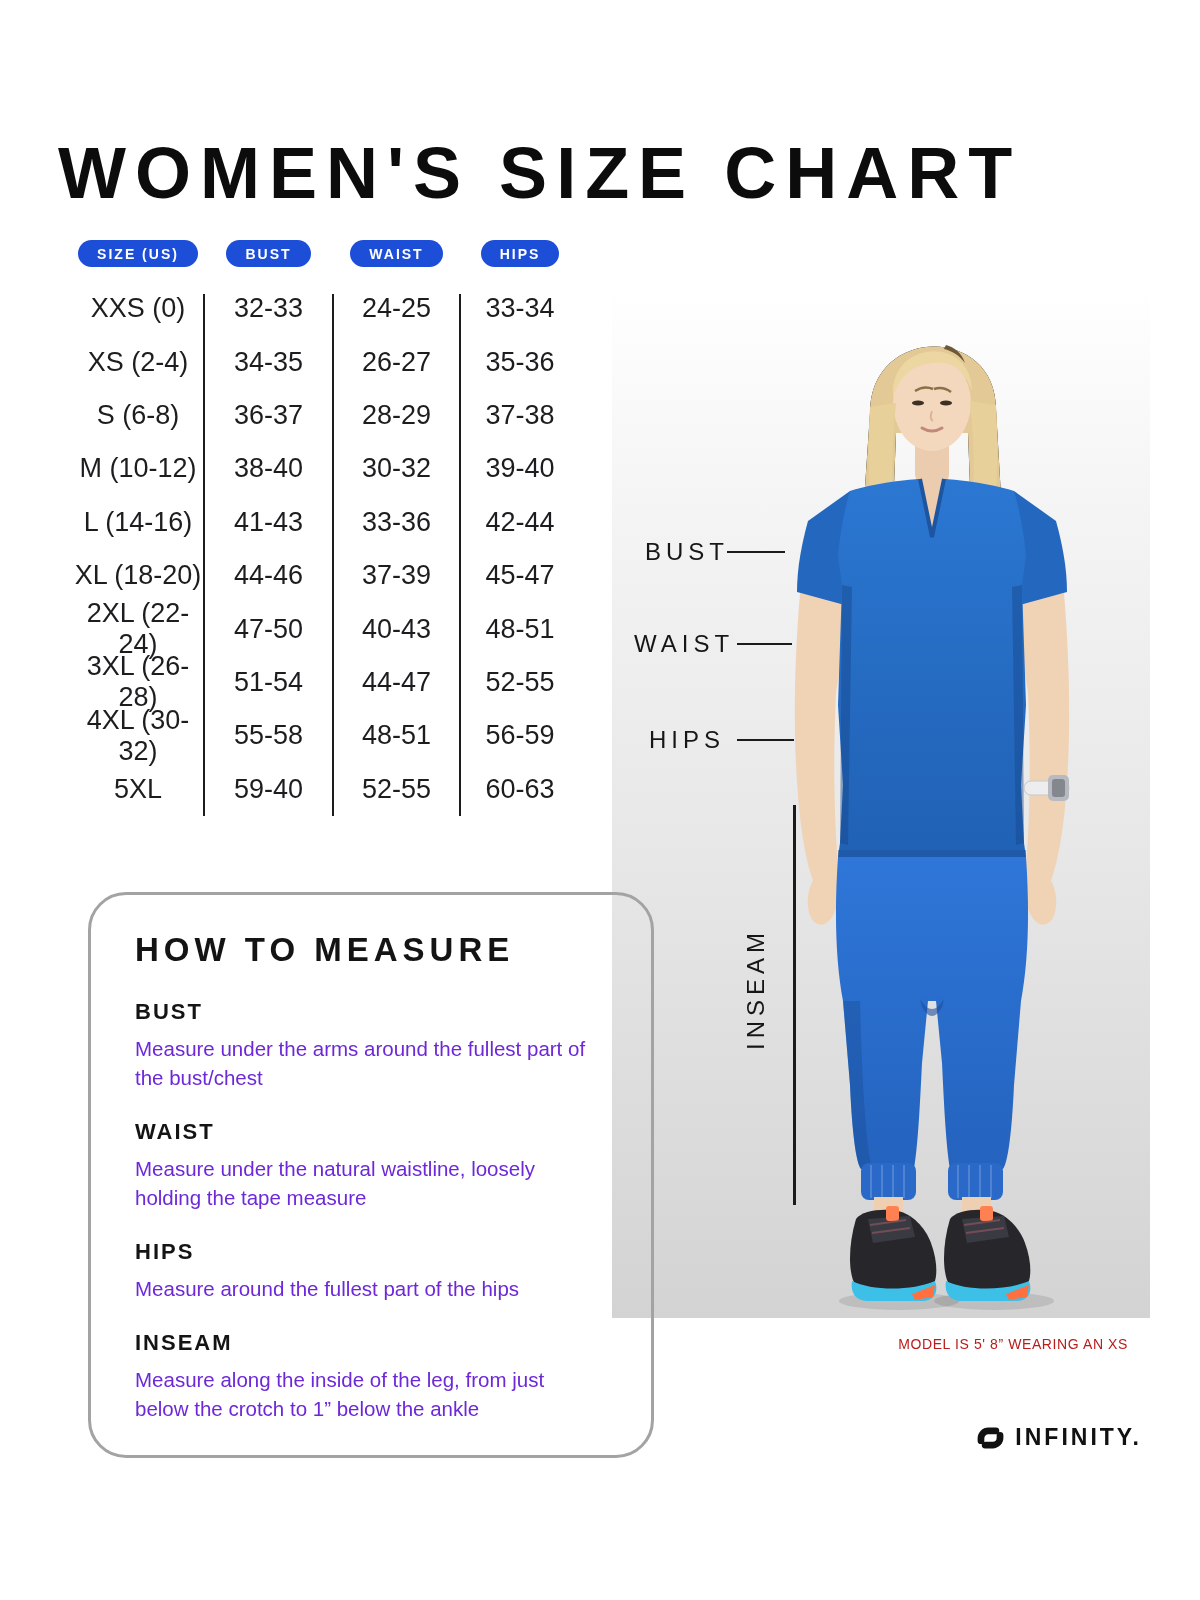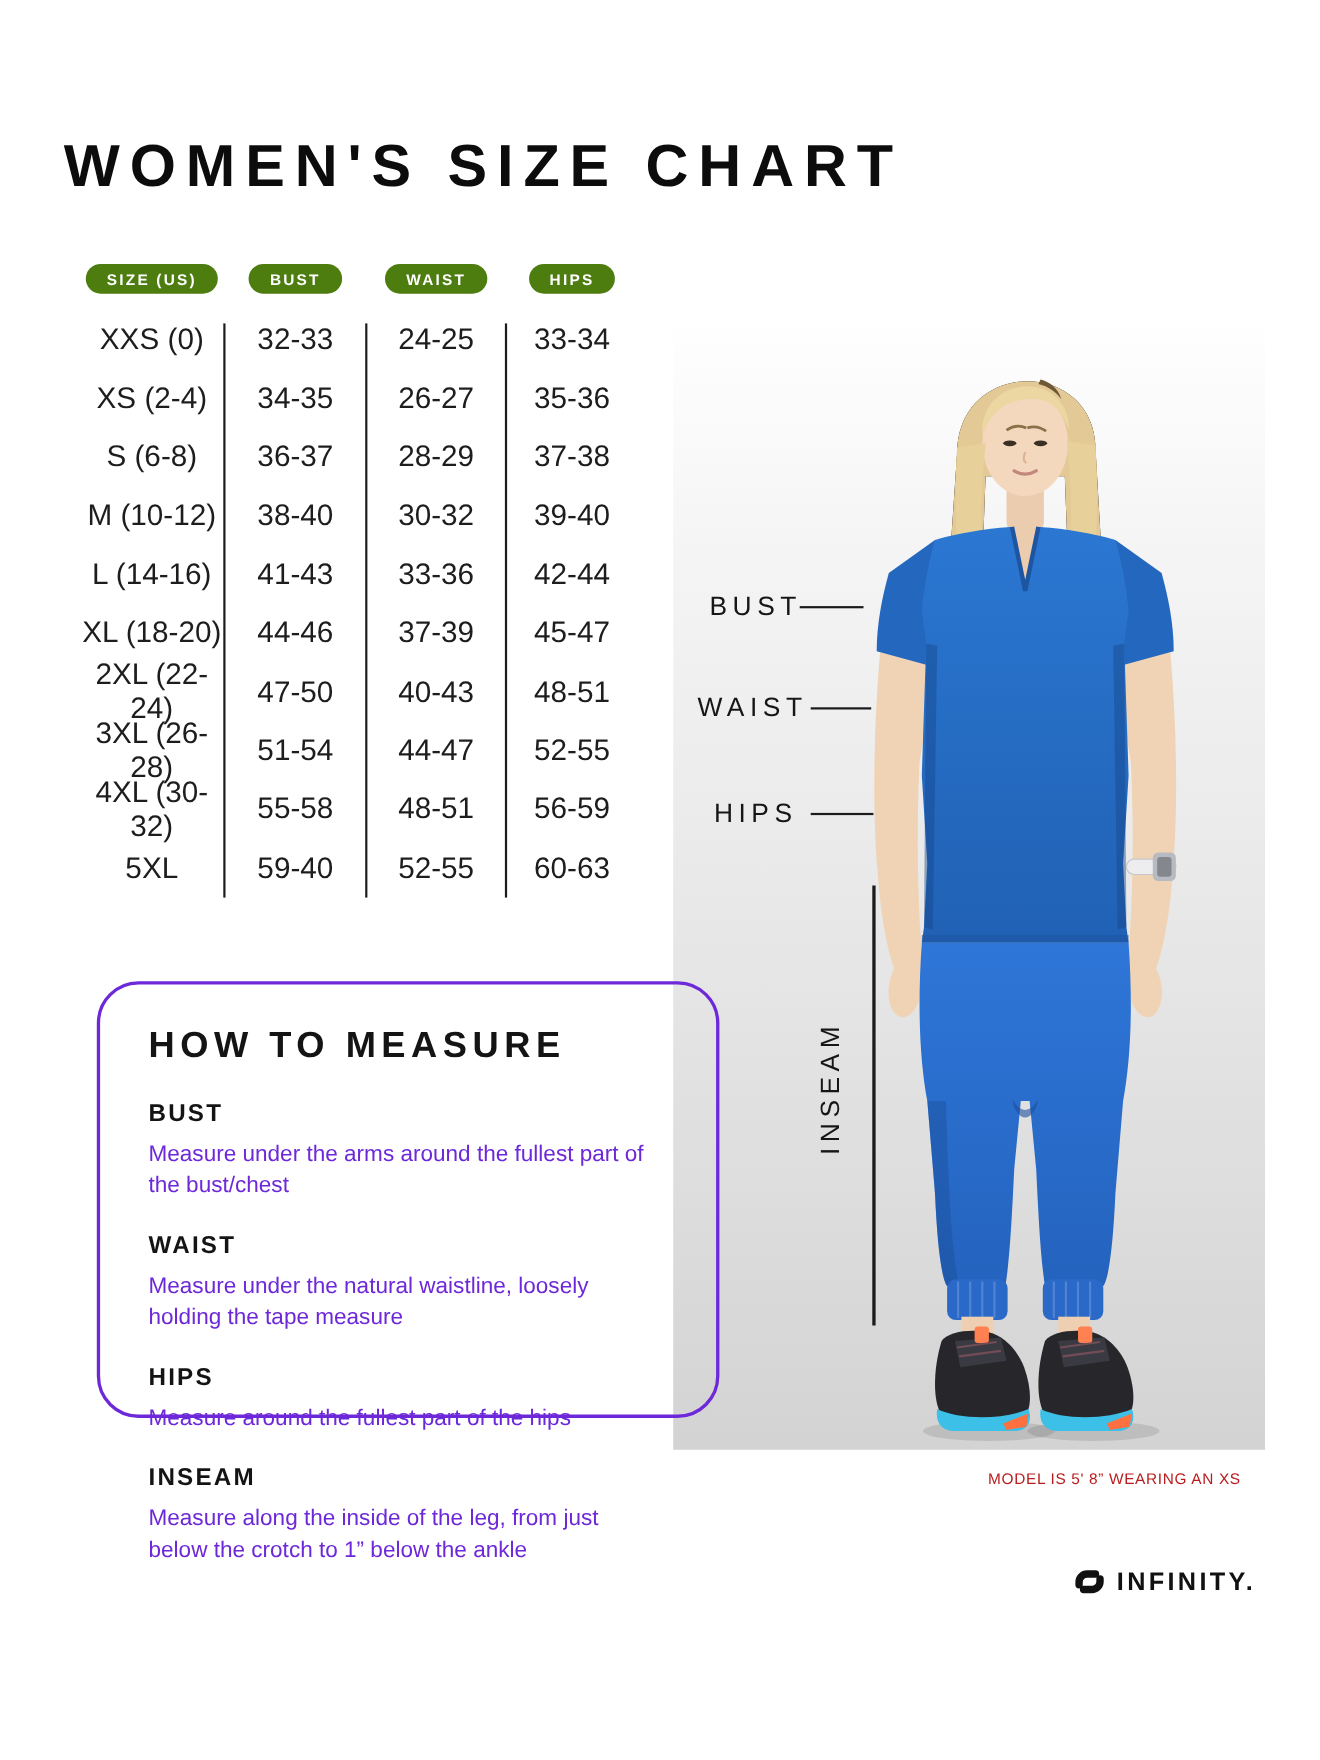--- a/index.html
+++ b/index.html
@@ -3,32 +3,32 @@
 <meta charset="utf-8">
 <style>
   html,body{margin:0;padding:0;}
   body{
     width:1200px;height:1600px;position:relative;background:#ffffff;
     font-family:"Liberation Sans", sans-serif;color:#1a1a1a;overflow:hidden;
   }
   
   .page-title{
     position:absolute;left:58px;top:84px;width:1080px;
-    font-size:54px;font-weight:700;letter-spacing:9px;color:#0c0c0c;
+    font-size:72px;font-weight:700;letter-spacing:9px;color:#0c0c0c;
     white-space:nowrap;
   }
   
   .pill-row{position:absolute;left:72px;top:240px;width:508px;display:flex;}
   .pill-cell{display:flex;justify-content:center;align-items:center;}
   .pill-cell:nth-child(1){width:132px;}
   .pill-cell:nth-child(2){width:129px;}
   .pill-cell:nth-child(3){width:127px;}
   .pill-cell:nth-child(4){width:120px;}
   .pill{
-    background:#4d7c0f;color:#fff;border-radius:14px;height:27px;
+    background:#1d4ed8;color:#fff;border-radius:14px;height:27px;
     display:flex;align-items:center;justify-content:center;
     font-size:14px;font-weight:700;letter-spacing:2px;padding:0 19px;white-space:nowrap;
   }
   .table-rows{position:absolute;left:72px;top:282px;width:508px;}
   .t-row{display:flex;height:53.4px;align-items:center;}
   .t-cell{text-align:center;font-size:27px;color:#1d1d1f;}
   .t-cell:nth-child(1){width:132px;}
   .t-cell:nth-child(2){width:129px;}
   .t-cell:nth-child(3){width:127px;}
   .t-cell:nth-child(4){width:120px;}
@@ -51,22 +51,22 @@
   .inseam-label{
     position:absolute;z-index:3;font-size:24px;letter-spacing:5px;color:#161616;
     writing-mode:vertical-rl;transform:rotate(180deg);white-space:nowrap;
   }
   .photo-caption{
     position:absolute;right:72px;top:1336px;z-index:3;
     font-size:14px;letter-spacing:0.6px;color:#b91c1c;
   }
   
   .htm-box{
-    position:absolute;left:88px;top:892px;width:566px;height:397px;z-index:2;
-    border:3px solid #6d28d9;border-radius:38px;background:transparent;
+    position:absolute;left:88px;top:892px;width:566px;height:566px;z-index:2;
+    border:3px solid #a3a3a3;border-radius:38px;background:transparent;
     box-sizing:border-box;padding:36px 58px 0 44px;
   }
   .htm-heading{font-size:33px;font-weight:700;letter-spacing:5px;color:#141414;margin:0 0 30px 0;}
   .m-sec h3{font-size:22px;font-weight:700;letter-spacing:2px;color:#141414;margin:0 0 9px 0;}
   .m-sec p{font-size:20.5px;line-height:29px;color:#6d28d9;margin:0 0 27px 0;}
   
   .brand{position:absolute;right:58px;top:1424px;display:flex;align-items:center;gap:9px;z-index:3;}
   .brand-name{font-size:23px;font-weight:700;letter-spacing:3px;color:#111;}
 </style>
 </head>

